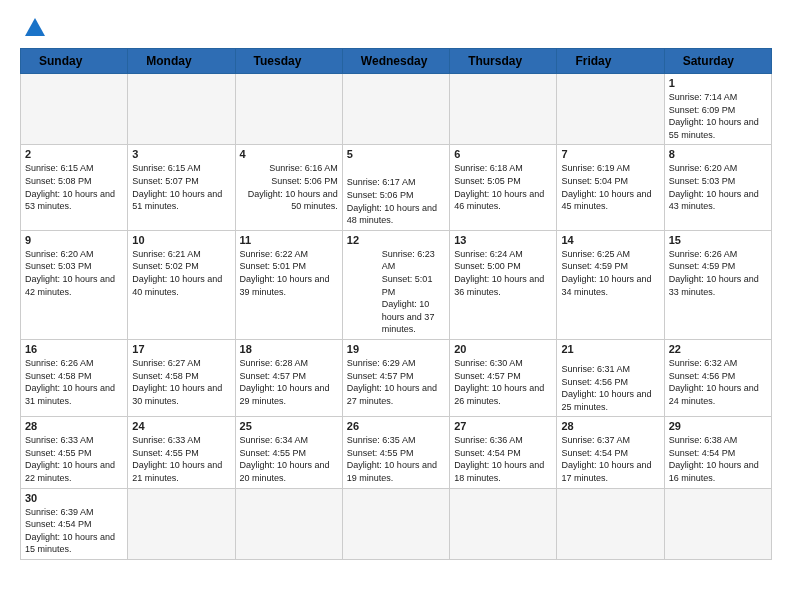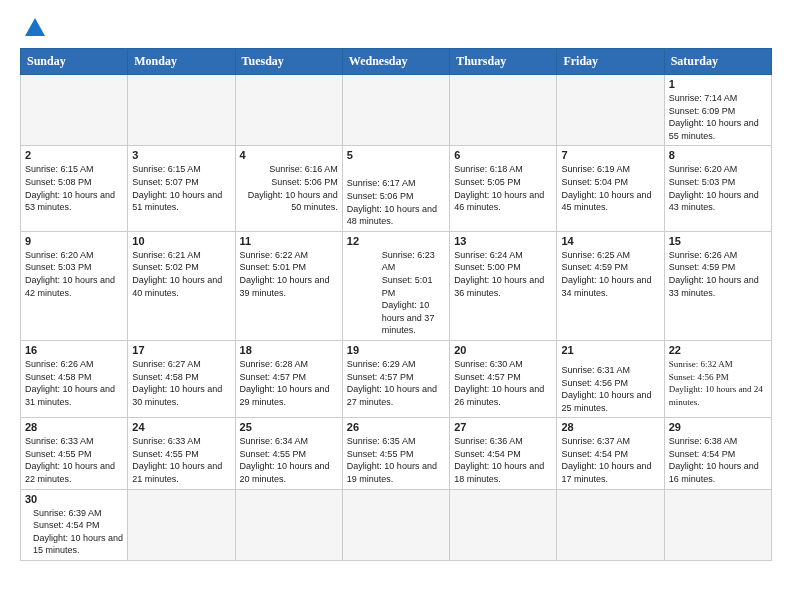--- a/index.html
+++ b/index.html
@@ -38,27 +38,26 @@
       font-weight: normal;
       color: #444;
     }
     .calendar {
       width: 100%;
       border-collapse: collapse;
       border: 1px solid #ccc;
     }
     .calendar th {
       background: #2e6db4;
-      color: #ffffff;
+      color: #000000;
       font-size: 12px;
       font-weight: bold;
-      padding: 5px 6px;
+      padding: 5px 18px;
       border: 1px solid #2563a0;
       text-align: left;
-      font-family: Liberation Serif, serif;
     }
     .calendar td {
       border: 1px solid #ccc;
       vertical-align: top;
       padding: 3px 4px;
       font-size: 9.5px;
       color: #222;
       background: #fff;
       width: calc(100% / 7);
     }
@@ -246,21 +245,21 @@
 Daylight: 10 hours and 26 minutes.</div>
           </td>
           <td>
             <span class="day-num">21</span>
             <div class="day-info" style="white-space: pre-line; margin-top: 8px;">Sunrise: 6:31 AM
 Sunset: 4:56 PM
 Daylight: 10 hours and 25 minutes.</div>
           </td>
           <td>
             <span class="day-num">22</span>
-            <div class="day-info" style="white-space: pre-line; font-family: Liberation Serif, serif;">Sunrise: 6:32 AM
+            <div class="day-info" style="white-space: pre-line;">Sunrise: 6:32 AM
 Sunset: 4:56 PM
 Daylight: 10 hours and 24 minutes.</div>
           </td>
         </tr>
         <tr>
           <td>
             <span class="day-num">28</span>
             <div class="day-info" style="white-space: pre-line;">Sunrise: 6:33 AM
 Sunset: 4:55 PM
 Daylight: 10 hours and 22 minutes.</div>
@@ -298,21 +297,21 @@
           <td>
             <span class="day-num">29</span>
             <div class="day-info" style="white-space: pre-line;">Sunrise: 6:38 AM
 Sunset: 4:54 PM
 Daylight: 10 hours and 16 minutes.</div>
           </td>
         </tr>
         <tr>
           <td>
             <span class="day-num">30</span>
-            <div class="day-info" style="white-space: pre-line; margin-left: 8px;">Sunrise: 6:39 AM
+            <div class="day-info" style="white-space: pre-line;">Sunrise: 6:39 AM
 Sunset: 4:54 PM
 Daylight: 10 hours and 15 minutes.</div>
           </td>
           <td class="empty"></td>
           <td class="empty"></td>
           <td class="empty"></td>
           <td class="empty"></td>
           <td class="empty"></td>
           <td class="empty"></td>
         </tr>

